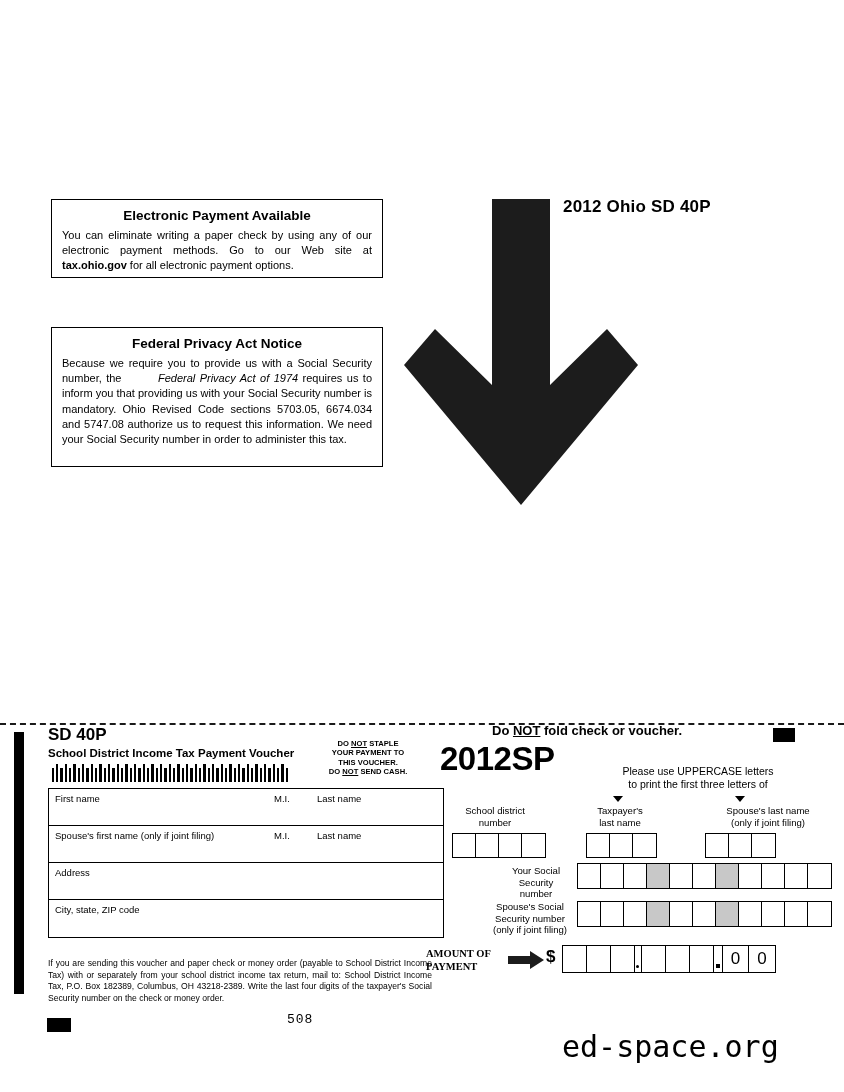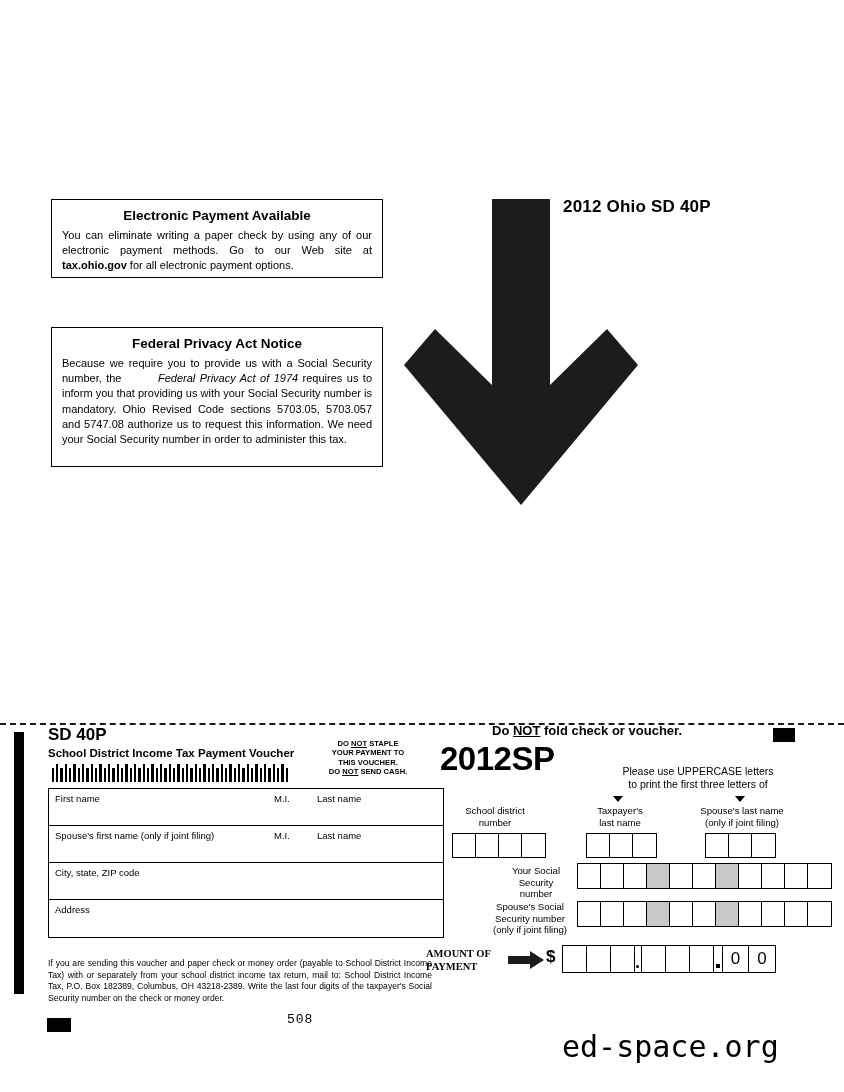--- a/index.html
+++ b/index.html
@@ -242,21 +242,21 @@
   .boxrow .cell:last-child { border-right: none; }
   .boxrow .cell.shaded { background: #c8c8c8; }
   .boxrow.tall .cell { height: 24px; }
 
   #school-district-label { left: 452px; top: 82px; width: 86px; }
   #school-district-boxes { left: 452px; top: 110px; }
 
   #taxpayer-last-label { left: 578px; top: 82px; width: 84px; }
   #taxpayer-last-boxes { left: 586px; top: 110px; }
 
-  #spouse-last-label { left: 678px; top: 82px; width: 128px; }
+  #spouse-last-label { left: 704px; top: 82px; width: 128px; }
   #spouse-last-boxes { left: 705px; top: 110px; }
 
   #your-ssn-label { left: 490px; top: 142px; width: 92px; }
   #your-ssn-boxes { left: 577px; top: 140px; }
 
   #spouse-ssn-label { left: 478px; top: 178px; width: 104px; }
   #spouse-ssn-boxes { left: 577px; top: 178px; }
 
   .caret {
     position: absolute;
@@ -382,21 +382,21 @@
 <div class="box" id="electronic-box">
   <div class="box-title">Electronic Payment Available</div>
   <div class="box-body">
     <span>You can eliminate writing a paper check by using any of our electronic payment methods. Go to our Web site at </span><b>tax.ohio.gov</b><span> for all electronic payment options.</span>
   </div>
 </div>
 
 <div class="box" id="privacy-box">
   <div class="box-title">Federal Privacy Act Notice</div>
   <div class="box-body">
-    <span>Because we require you to provide us with a Social Security number, the </span><i>Federal Privacy Act of 1974</i><span> requires us to inform you that providing us with your Social Security number is mandatory. Ohio Revised Code sections 5703.05, 5703.057 and 5747.08 authorize us to request this information. We need your Social Security number in order to administer this tax.</span>
+    <span>Because we require you to provide us with a Social Security number, the </span><i>Federal Privacy Act of 1974</i><span> requires us to inform you that providing us with your Social Security number is mandatory. Ohio Revised Code sections 5703.05, 6674.034 and 5747.08 authorize us to request this information. We need your Social Security number in order to administer this tax.</span>
   </div>
 </div>
 
 <svg id="big-arrow" viewBox="0 0 234 306">
   <polygon points="88,0 146,0 146,186 203,130 234,166 117,306 0,166 31,130 88,186" fill="#1c1c1c"></polygon>
 </svg>
 
 <div id="year-title">2012 Ohio SD 40P</div>
 
 <div id="dashed-line"></div>
@@ -492,24 +492,24 @@
       <span class="nr-label">First name</span>
       <span class="nr-mi">M.I.</span>
       <span class="nr-last">Last name</span>
     </div>
     <div class="name-row">
       <span class="nr-label">Spouse's first name (only if joint filing)</span>
       <span class="nr-mi">M.I.</span>
       <span class="nr-last">Last name</span>
     </div>
     <div class="name-row">
-      <span class="nr-label">City, state, ZIP code</span>
+      <span class="nr-label">Address</span>
     </div>
     <div class="name-row">
-      <span class="nr-label">Address</span>
+      <span class="nr-label">City, state, ZIP code</span>
     </div>
   </div>
 
   <div id="mail-note">If you are sending this voucher and paper check or money order (payable to School District Income Tax) with or separately from your school district income tax return, mail to: School District Income Tax, P.O. Box 182389, Columbus, OH 43218-2389. Write the last four digits of the taxpayer's Social Security number on the check or money order.</div>
 
   <div class="field-label" id="school-district-label">
     <span>School district</span><br>
     <span>number</span>
   </div>
   <div class="boxrow" id="school-district-boxes">

